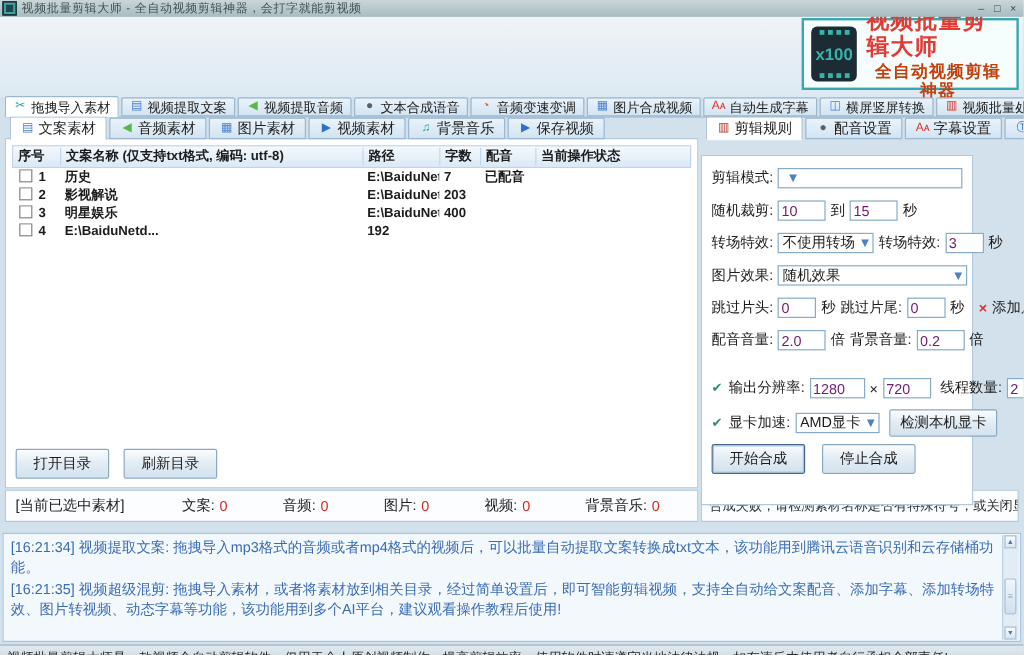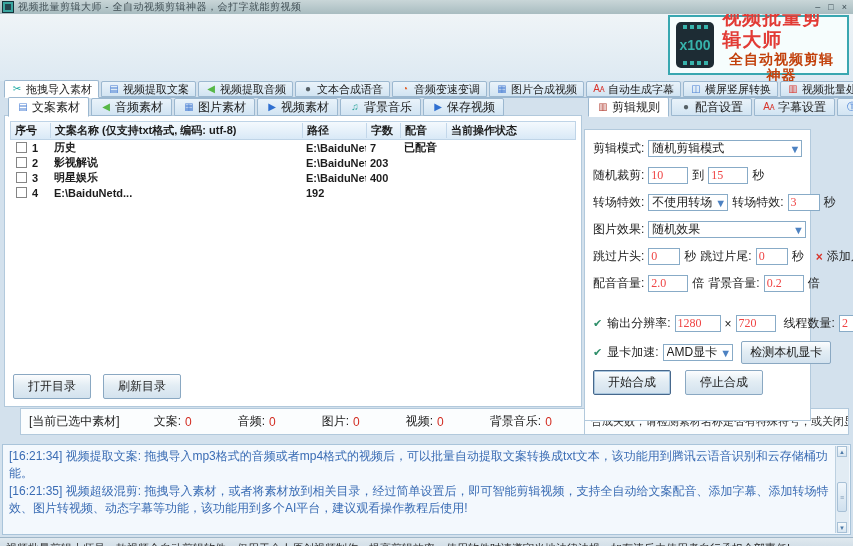--- a/index.html
+++ b/index.html
@@ -40,39 +40,39 @@
     font-size:11px;white-space:nowrap;cursor:default;}
   .sub-tabs .tab,.right-tabs .tab{font-size:12px;height:16px;padding:0 8px;}
   .tab.active{background:#fff;height:16px;border-bottom-color:#fff;margin-bottom:-1px;z-index:4;}
   .sub-tabs .tab.active,.right-tabs .tab.active{height:18px;}
   .ticon{font-size:10px;width:12px;text-align:center;line-height:10px;}
   
   .panel{position:absolute;background:#fff;border:1px solid #b2c9dc;box-sizing:border-box;z-index:1;}
   .left-panel{left:4px;top:115px;width:578px;height:292px;}
   .right-panel{left:584px;top:129px;width:227px;height:292px;}
   .bar-box{position:absolute;top:408px;height:27px;background:#fbfdfe;border:1px solid #b2c9dc;box-sizing:border-box;display:flex;align-items:center;font-size:12px;}
-  .sel-bar{left:20px;width:578px;padding:0 8px;gap:34px;}
+  .sel-bar{left:4px;width:578px;padding:0 8px;gap:48px;}
   .hint-bar{left:584px;width:265px;padding:0 6px;font-size:11px;color:#2b2b2b;white-space:nowrap;overflow:hidden;}
   
   .grid{position:absolute;left:5px;top:5px;width:566px;font-size:11px;}
   .trow{display:grid;grid-template-columns:40px 252px 64px 34px 46px 1fr;align-items:center;height:15px;font-weight:bold;}
   .thead{height:17px;background:linear-gradient(#f4f9fd,#d9e9f7);border:1px solid #bfd4e7;}
   .thead .cell{border-right:1px solid #c3d7ea;height:15px;line-height:15px;padding:0 4px;overflow:hidden;white-space:nowrap;}
   .cell{padding:0 4px;overflow:hidden;white-space:nowrap;}
   .cb{width:9px;height:9px;border:1px solid #858585;background:#fff;display:inline-block;margin:0 5px 0 2px;vertical-align:-1px;}
   
   .btn{display:inline-flex;align-items:center;justify-content:center;
     background:linear-gradient(#fcfdfe,#e3edf4 45%,#d3e2ee);
     border:1px solid #8aa8c2;border-radius:2px;font-size:12px;color:#1c1c1c;
     padding:3px 14px;cursor:default;white-space:nowrap;}
   .btn.primary{border-color:#47688c;box-shadow:inset 0 0 0 1px #a9c6de;}
   .btn.small{padding:2px 8px;}
   .dir-buttons{position:absolute;left:8px;top:258px;display:flex;gap:12px;}
-  .tbox{height:15px;border:1px solid #88abc7;font-size:12px;padding:0 2px;color:#ef4444;
-    font-family:Liberation Serif, serif;background:#fff;box-sizing:content-box;}
+  .tbox{height:15px;border:1px solid #88abc7;font-size:12px;padding:0 2px;color:#701a75;
+    font-family:Liberation Sans, sans-serif;background:#fff;box-sizing:content-box;}
   .w30{width:26px;} .w38{width:34px;} .w42{width:40px;}
   .combo{display:inline-flex;align-items:center;border:1px solid #88abc7;background:#fff;
     height:15px;padding:0 1px 0 3px;font-size:12px;box-sizing:content-box;}
   .combo .ctext{flex:1;overflow:hidden;white-space:nowrap;}
   .arrow{color:#4d82c2;font-size:11px;margin-left:3px;text-shadow:0 1px 0 #fff;}
   .rrow{position:absolute;left:8px;right:4px;display:flex;align-items:center;gap:4px;font-size:12px;white-space:nowrap;}
   .chk{color:#2f8f6a;font-size:11px;font-weight:bold;margin-right:1px;}
   .redx{color:#d9342b;font-weight:bold;margin-left:8px;}
   .sep8{width:8px;display:inline-block;}
   
@@ -267,21 +267,20 @@
   <div class="dir-buttons">
     <button class="btn">打开目录</button>
     <button class="btn">刷新目录</button>
   </div>
 </div>
 
 <div class="panel right-panel">
   <div class="rrow" style="top:10px">
     <span>剪辑模式:</span>
     <span class="combo" style="width:148px">
-      <span class="ctext">随机剪辑模式</span>
       <span class="arrow">▼</span>
     </span>
   </div>
   <div class="rrow" style="top:37px">
     <span>随机裁剪:</span>
     <input class="tbox w38" value="10" style="">
     <span>到</span>
     <input class="tbox w38" value="15" style="">
     <span>秒</span>
   </div>

